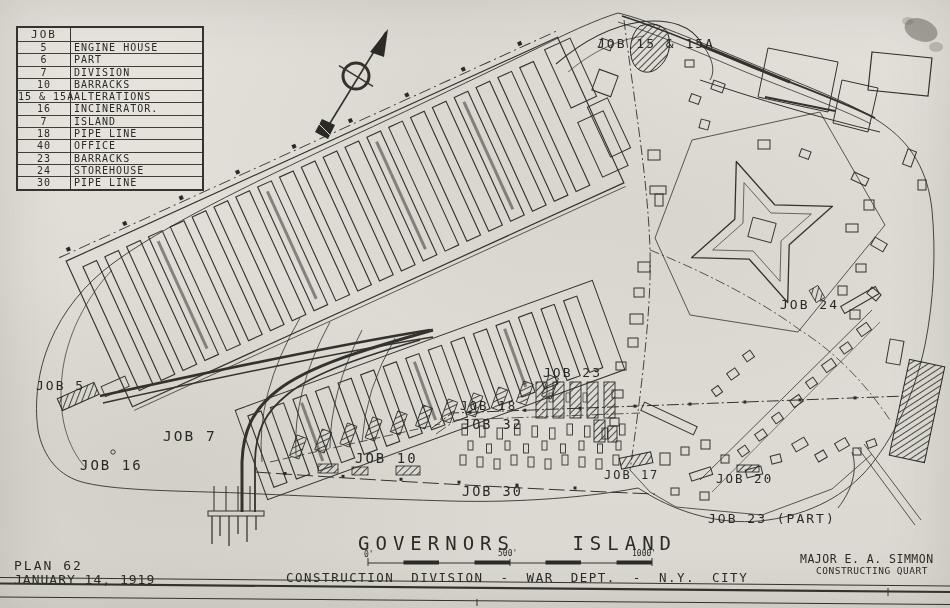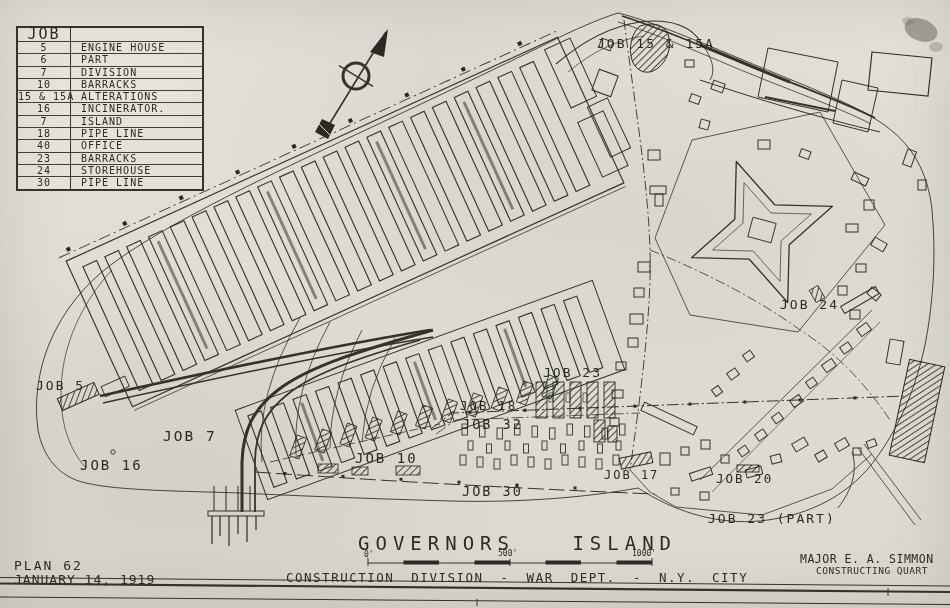--- a/index.html
+++ b/index.html
@@ -23,25 +23,25 @@
   .maplbl{font-family:"DejaVu Sans Mono",monospace;letter-spacing:2px;}
   
   .legend{
     position:absolute;left:16px;top:26px;width:188px;
     border-collapse:collapse;background:rgba(235,233,226,.35);
     table-layout:fixed;
   }
   .legend td{
     border-bottom:1px solid #413e37;
     font-size:10px;letter-spacing:1px;line-height:11.3px;height:11.3px;
-    padding:0 0 0 10px;white-space:nowrap;overflow:visible;
+    padding:0 0 0 3px;white-space:nowrap;overflow:visible;
   }
   .legend{border:2px solid #35332d;}
   .legend td.jc{width:52px;text-align:center;border-right:1.3px solid #35332d;padding:0;}
-  .legend tr.hdr td{font-size:15px;height:13px;letter-spacing:2px;}
+  .legend tr.hdr td{font-size:11px;height:13px;letter-spacing:2px;}
 </style>
 </head>
 <body>
 
 <div class="sheet">
 
 <svg width="950" height="608" viewBox="0 0 950 608">
   <defs>
     <pattern id="hatch" width="5" height="5" patternUnits="userSpaceOnUse" patternTransform="rotate(45)">
       <line x1="0" y1="0" x2="0" y2="5" stroke="#2d2b26" stroke-width="1.7"></line>

